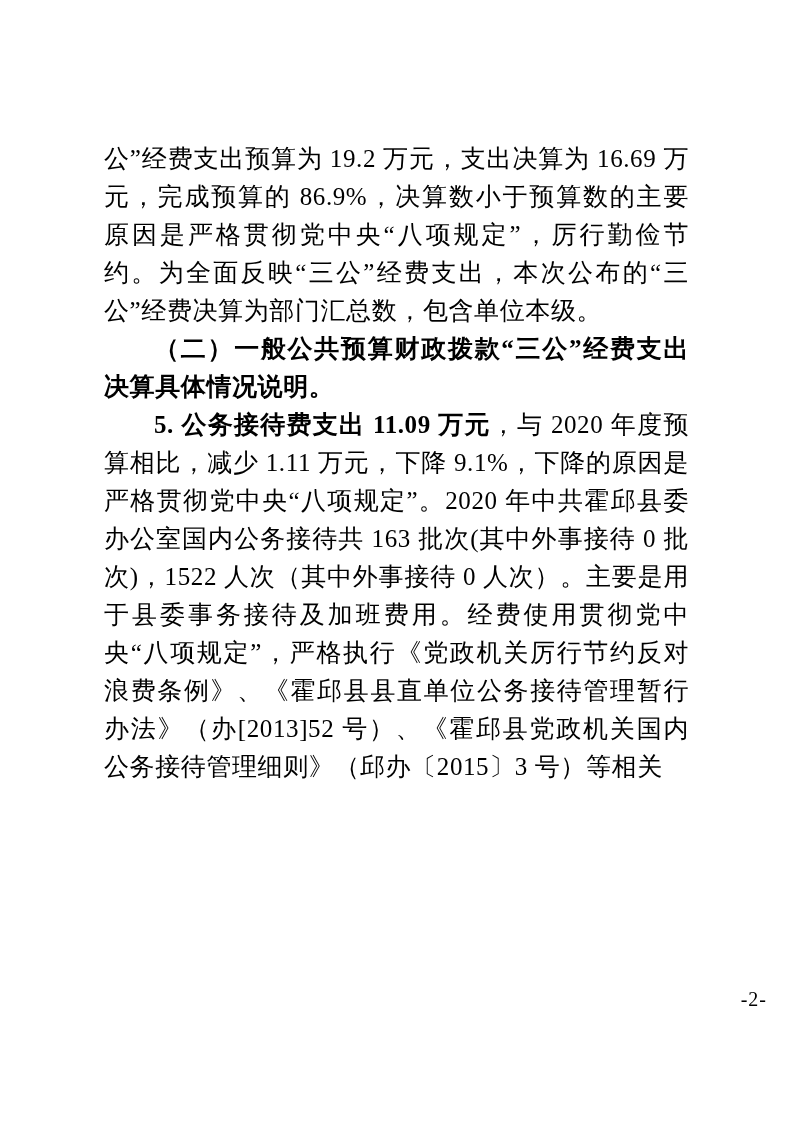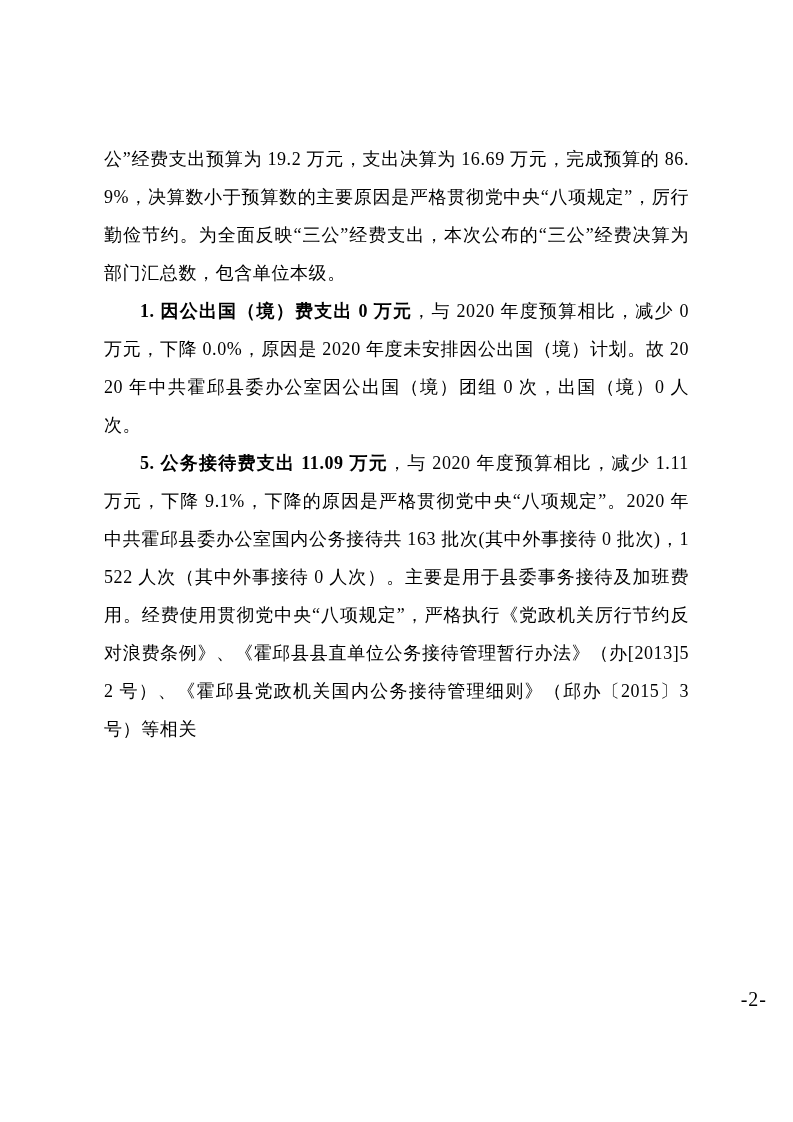--- a/index.html
+++ b/index.html
@@ -17,21 +17,21 @@
     overflow: hidden;
   }
   .content {
     position: absolute;
     left: 104px;
     top: 140px;
     width: 585px;
   }
   p.para {
     margin: 0;
-    font-size: 18px;
+    font-size: 25px;
     line-height: 38px;
     text-align: justify;
     text-justify: inter-ideograph;
     letter-spacing: 0.6px;
     word-break: break-all;
   }
   p.indent {
     text-indent: 2em;
   }
   .bold {
@@ -48,23 +48,23 @@
 </style>
 </head>
 <body>
 
 <div class="page">
 
   <div class="content">
 
     <p class="para"><span>公”经费支出预算为 19.2 万元，支出决算为 16.69 万元，完成预算的 86.9%，决算数小于预算数的主要原因是严格贯彻党中央“八项规定”，厉行勤俭节约。为全面反映“三公”经费支出，本次公布的“三公”经费决算为部门汇总数，包含单位本级。</span></p>
 
+    <p class="para indent bold"><span>（二）一般公共预算财政拨款“三公”经费支出决算具体情况说明。</span></p>
 
 
-    <p class="para indent"><span class="bold">1. 因公出国（境）费支出 0 万元</span><span>，与 2020 年度预算相比，减少 0 万元，下降 0.0%，原因是 2020 年度未安排因公出国（境）计划。故 2020 年中共霍邱县委办公室因公出国（境）团组 0 次，出国（境）0 人次。</span></p>
 
     <p class="para indent"><span class="bold">5. 公务接待费支出 11.09 万元</span><span>，与 2020 年度预算相比，减少 1.11 万元，下降 9.1%，下降的原因是严格贯彻党中央“八项规定”。2020 年中共霍邱县委办公室国内公务接待共 163 批次(其中外事接待 0 批次)，1522 人次（其中外事接待 0 人次）。主要是用于县委事务接待及加班费用。经费使用贯彻党中央“八项规定”，严格执行《党政机关厉行节约反对浪费条例》、《霍邱县县直单位公务接待管理暂行办法》（办[2013]52 号）、《霍邱县党政机关国内公务接待管理细则》（邱办〔2015〕3 号）等相关</span></p>
 
   </div>
 
   <div class="page-number">-2-</div>
 
 </div>
 
 </body></html>

